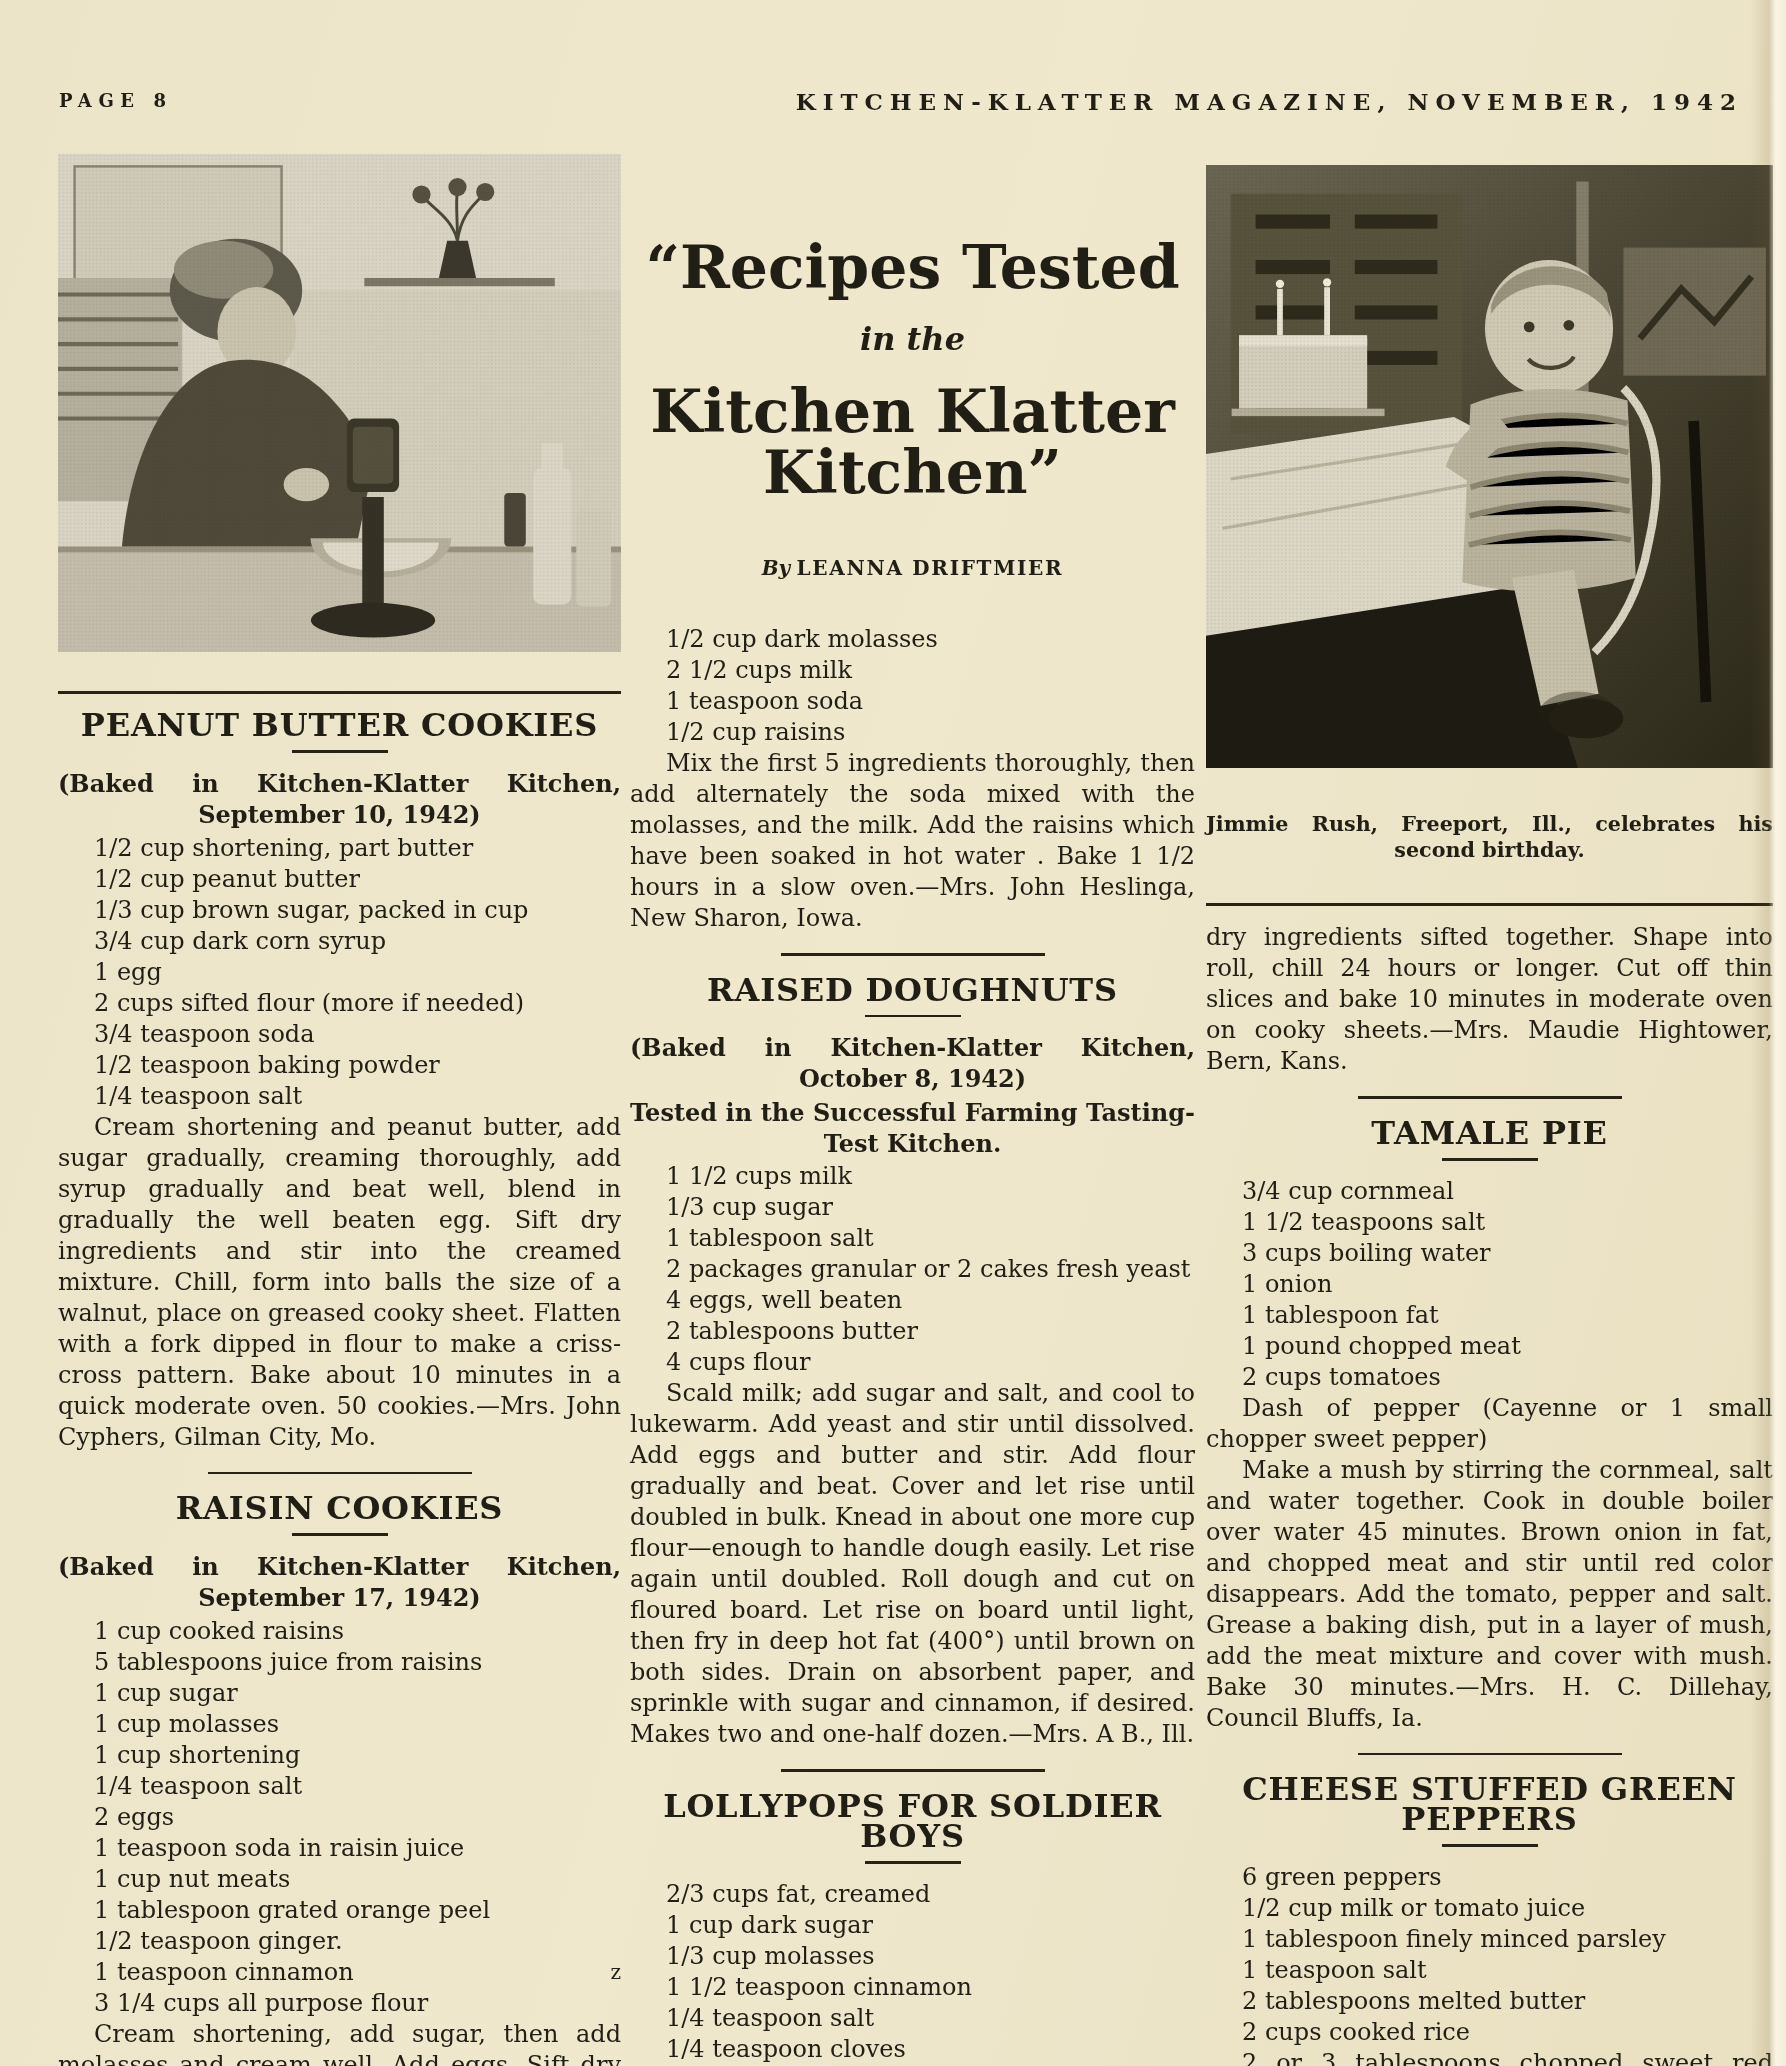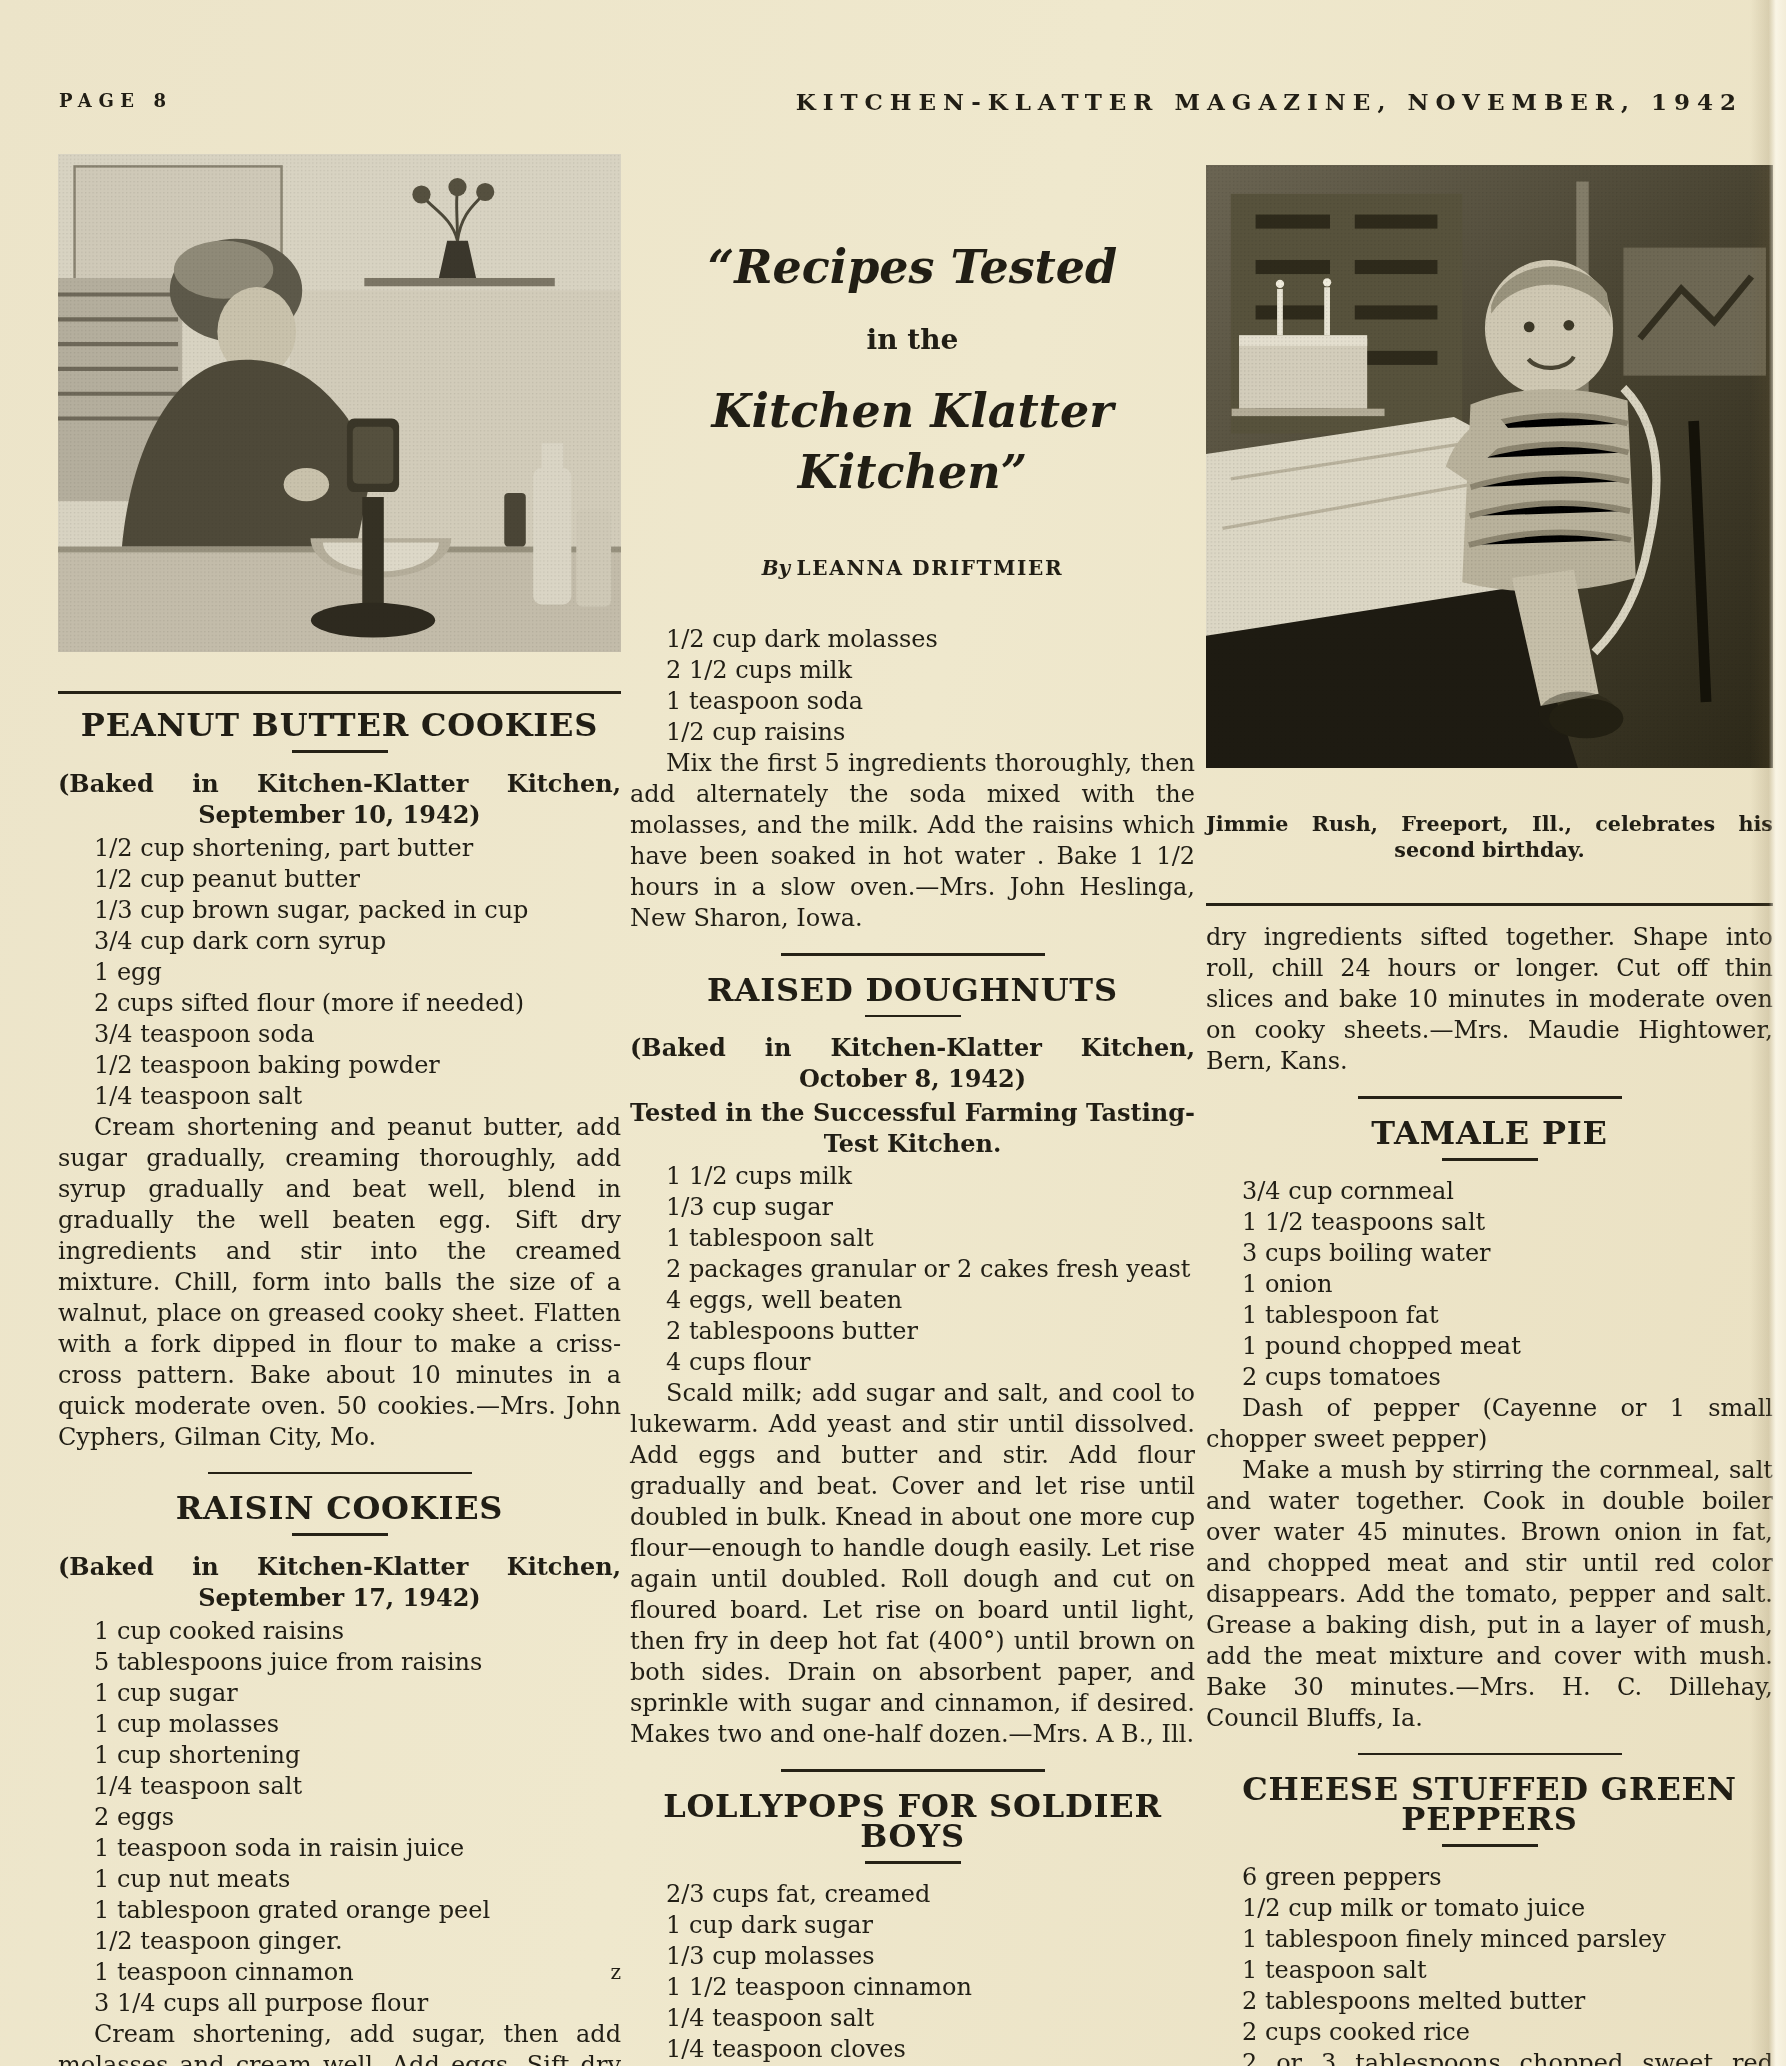--- a/index.html
+++ b/index.html
@@ -45,22 +45,22 @@
   .src{text-align:justify;text-align-last:center;margin:0 0 2.5px;font-weight:bold;}
   .ing{text-align:justify;text-indent:36px;hyphens:auto;-webkit-hyphens:auto;}
   .ing .tail{float:right;font-size:20px;}
   .para{text-indent:36px;margin:0;text-align:justify;hyphens:auto;-webkit-hyphens:auto;}
   .para.noindent{text-indent:0;}
   .caption{
     font-weight:bold;font-size:20.7px;line-height:26.4px;
     text-align:justify;text-align-last:center;margin-top:43px;
   }
   #title{margin:14px 0 25px;}
-  .t-major{font-style:italic;font-weight:bold;font-size:46px;line-height:61px;text-align:center;text-align-last:center;}
-  .t-minor{font-weight:bold;font-size:28px;line-height:43px;text-align-last:center;margin:20px 0;}
+  .t-major{font-weight:bold;font-size:60px;line-height:61px;text-align:center;text-align-last:center;}
+  .t-minor{font-style:italic;font-weight:bold;font-size:32px;line-height:43px;text-align-last:center;margin:20px 0;}
   .byline{margin-top:50px;margin-bottom:40px;text-align:center;text-align-last:center;font-size:20px;}
   .byline .by{font-style:italic;font-weight:bold;}
   .byline .name{font-weight:bold;letter-spacing:1.7px;}
 </style>
 </head>
 <body>
 
 <div class="pageno">PAGE 8</div>
 <div class="masthead">KITCHEN-KLATTER MAGAZINE, NOVEMBER, 1942</div>
 

